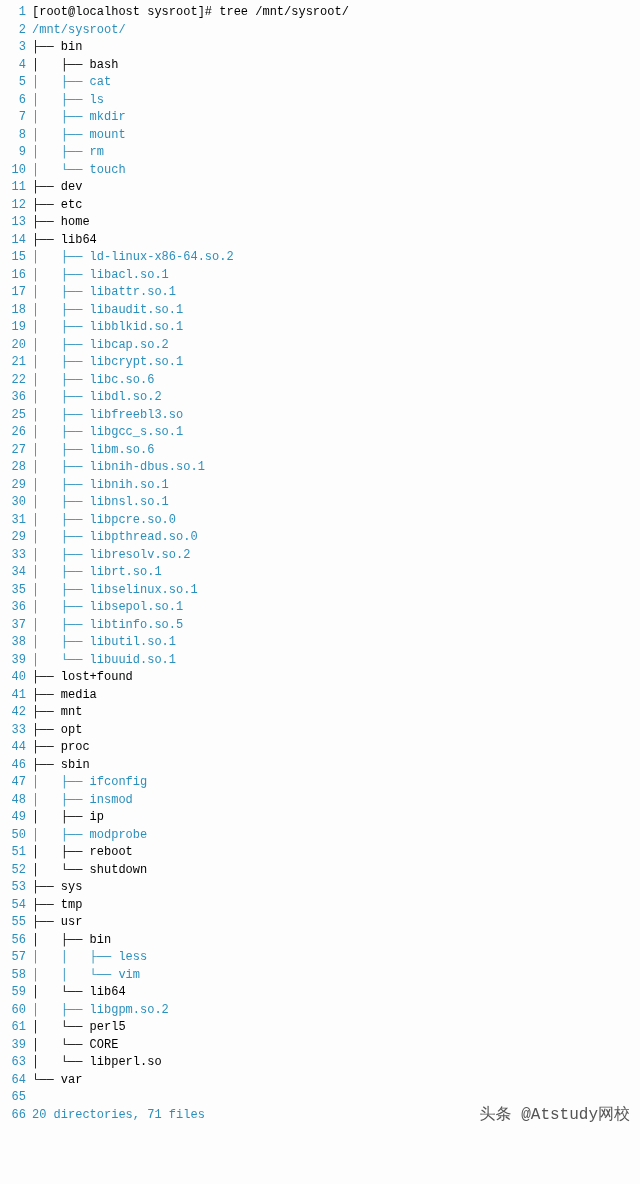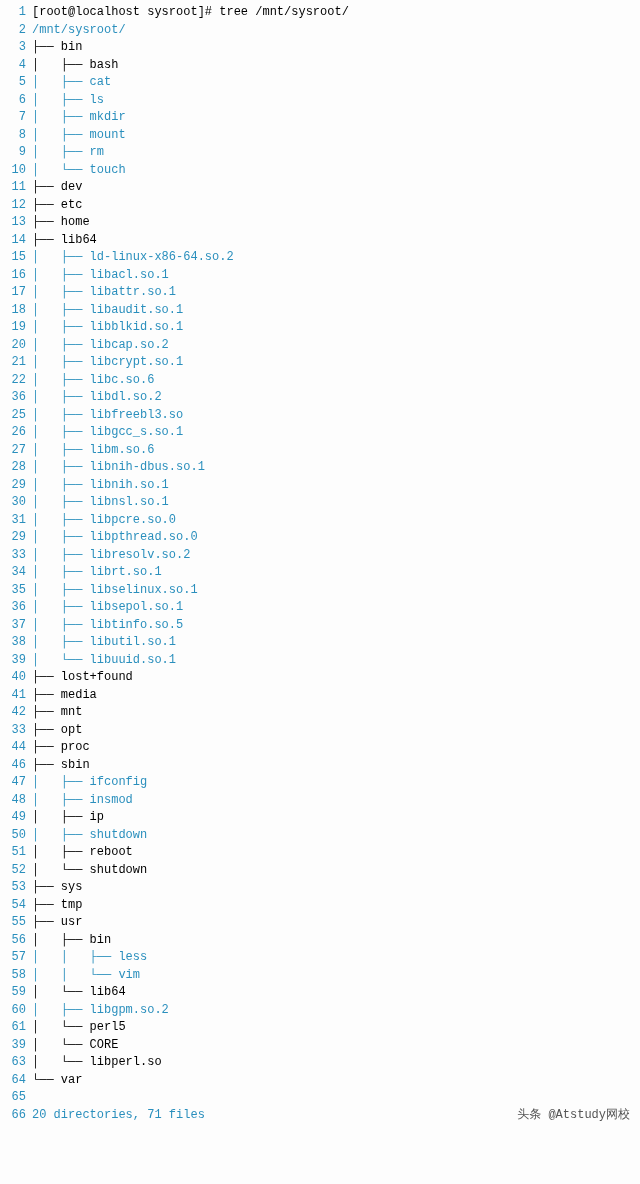--- a/index.html
+++ b/index.html
@@ -11,21 +11,21 @@
     background:#fdfdfd;
     color:#555;
     width:640px;
     box-sizing:border-box;
     position:relative;
   }
   .line { white-space:pre; display:flex; }
   .ln   { display:inline-block; width:22px; text-align:right; color:#2a8fbd; margin-right:6px;}
   .tx   { color:#000000; }
   .tx-b { color:#2a8fbd;text-align:right; }  
-  .ft   { position:absolute; bottom:4px; right:10px; color:#555; font-size:12px; }
+  .ft   { position:absolute; bottom:4px; right:10px; color:#555; font-size:16px; }
 </style>
 </head>
 <body>
 
 <div id="tree">
     <div class="line"><span class="ln">1</span><span class="tx">[root@localhost sysroot]# tree /mnt/sysroot/</span></div>
     <div class="line"><span class="ln">2</span><span class="tx-b">/mnt/sysroot/</span></div>
     <div class="line"><span class="ln">3</span><span class="tx">├── bin</span></div>
     <div class="line"><span class="ln">4</span><span class="tx">│   ├── bash</span></div>
     <div class="line"><span class="ln">5</span><span class="tx-b">│   ├── cat</span></div>
@@ -64,21 +64,21 @@
     <div class="line"><span class="ln">39</span><span class="tx-b">│   └── libuuid.so.1</span></div>
     <div class="line"><span class="ln">40</span><span class="tx">├── lost+found</span></div>
     <div class="line"><span class="ln">41</span><span class="tx">├── media</span></div>
     <div class="line"><span class="ln">42</span><span class="tx">├── mnt</span></div>
     <div class="line"><span class="ln">33</span><span class="tx">├── opt</span></div>
     <div class="line"><span class="ln">44</span><span class="tx">├── proc</span></div>
     <div class="line"><span class="ln">46</span><span class="tx">├── sbin</span></div>
     <div class="line"><span class="ln">47</span><span class="tx-b">│   ├── ifconfig</span></div>
     <div class="line"><span class="ln">48</span><span class="tx-b">│   ├── insmod</span></div>
     <div class="line"><span class="ln">49</span><span class="tx">│   ├── ip</span></div>
-    <div class="line"><span class="ln">50</span><span class="tx-b">│   ├── shutdown</span></div>
+    <div class="line"><span class="ln">50</span><span class="tx-b">│   ├── modprobe</span></div>
     <div class="line"><span class="ln">51</span><span class="tx">│   ├── reboot</span></div>
     <div class="line"><span class="ln">52</span><span class="tx">│   └── shutdown</span></div>
     <div class="line"><span class="ln">53</span><span class="tx">├── sys</span></div>
     <div class="line"><span class="ln">54</span><span class="tx">├── tmp</span></div>
     <div class="line"><span class="ln">55</span><span class="tx">├── usr</span></div>
     <div class="line"><span class="ln">56</span><span class="tx">│   ├── bin</span></div>
     <div class="line"><span class="ln">57</span><span class="tx-b">│   │   ├── less</span></div>
     <div class="line"><span class="ln">58</span><span class="tx-b">│   │   └── vim</span></div>
     <div class="line"><span class="ln">59</span><span class="tx">│   └── lib64</span></div>
     <div class="line"><span class="ln">60</span><span class="tx-b">│   ├── libgpm.so.2</span></div>

